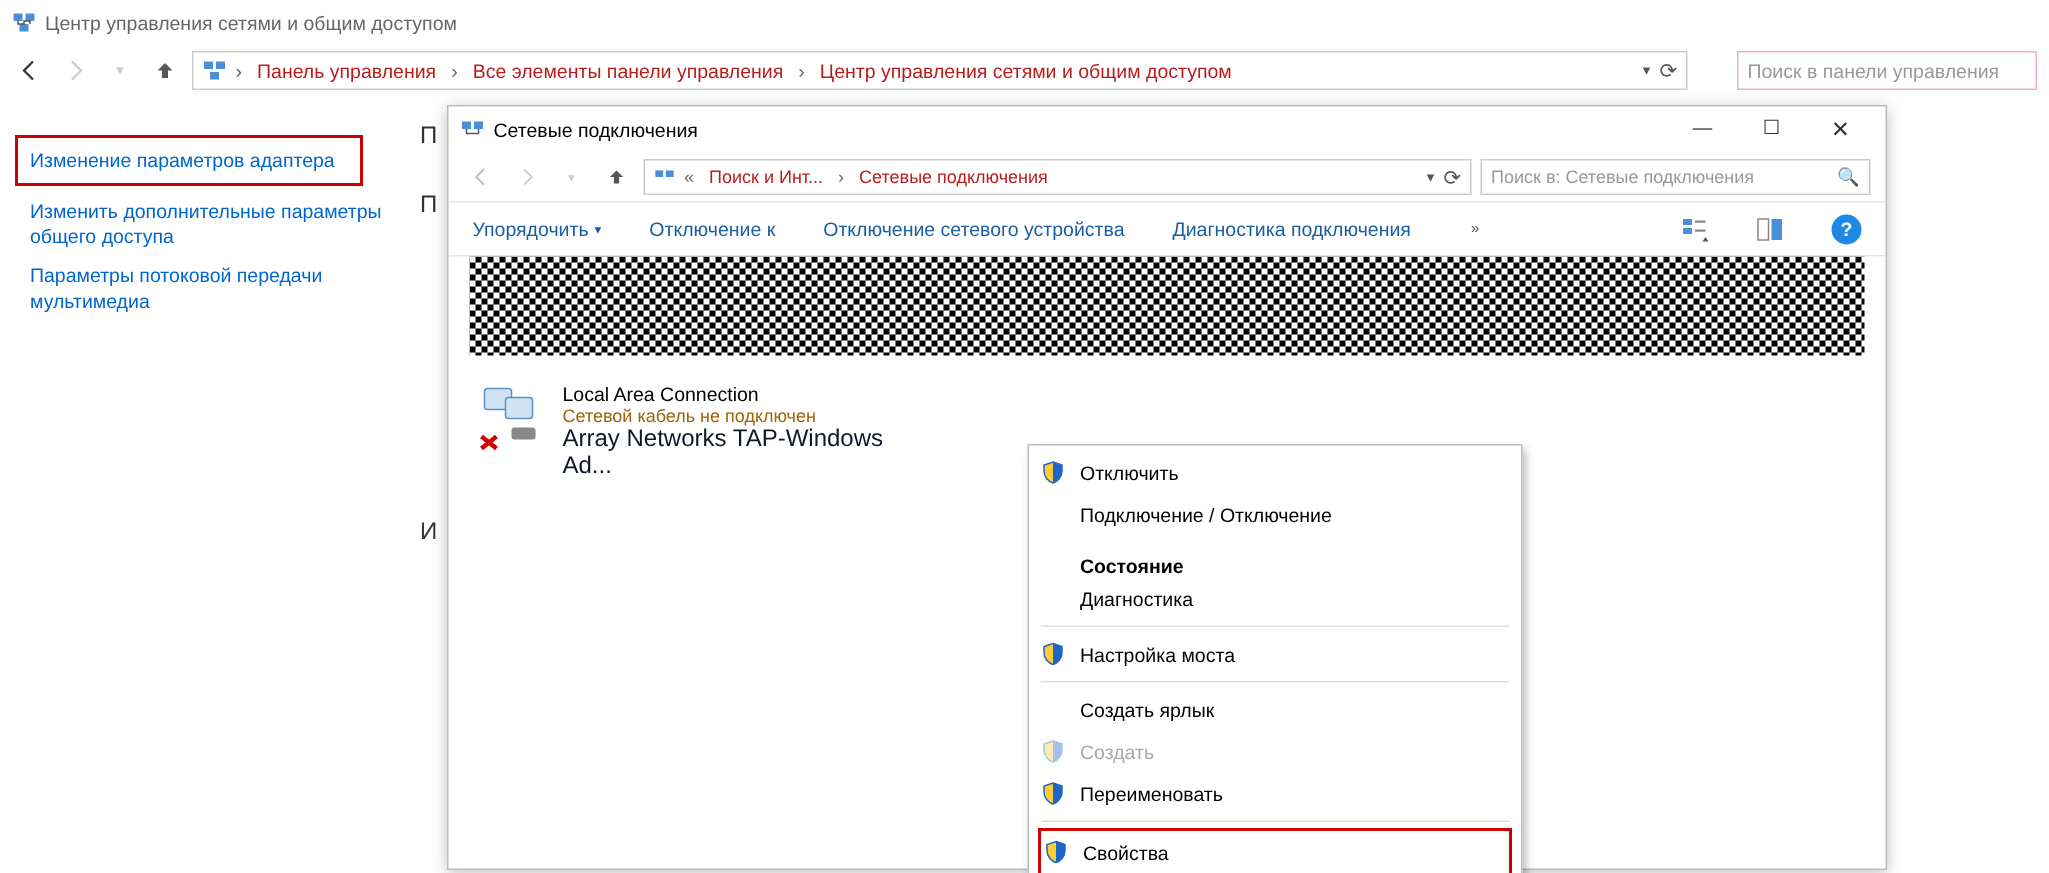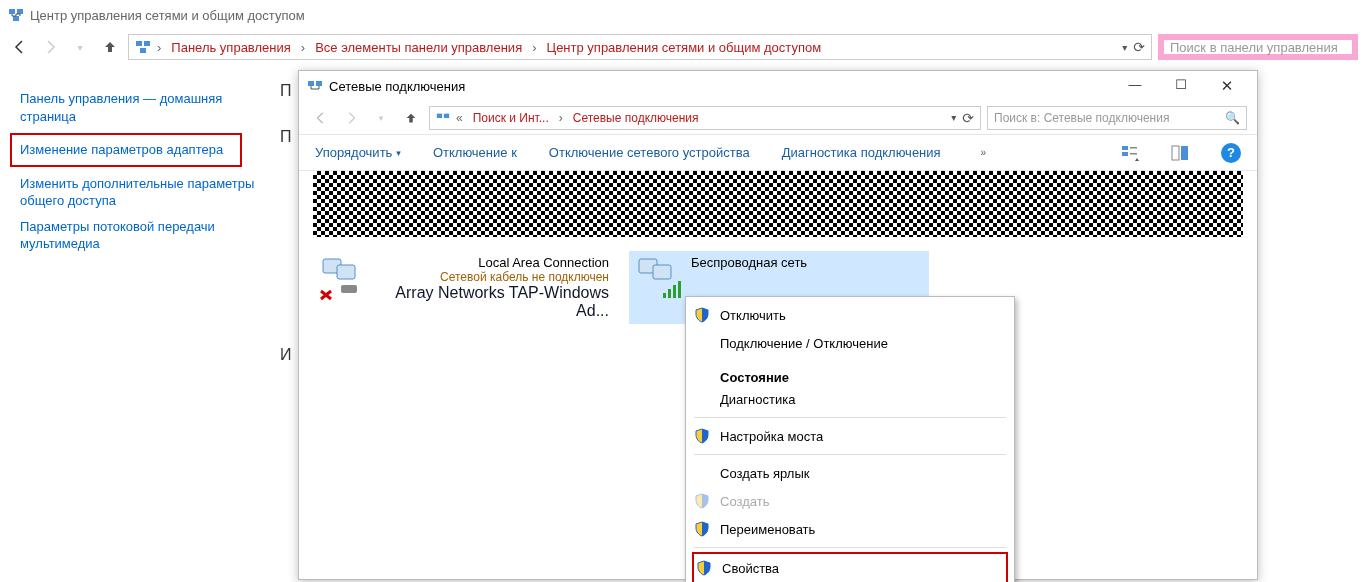--- a/index.html
+++ b/index.html
@@ -14,21 +14,21 @@
   .nav-btn { width: 24px; height: 24px; display: flex; align-items: center; justify-content: center; color: #999; }
   .nav-btn.active { color: #333; }
   .nav-btn.disabled { color: #ccc; }
   .nav-up { font-size: 16px; }
   .addressbar { flex: 1; height: 26px; border: 1px solid #ccc; display: flex; align-items: center; padding: 0 6px; gap: 4px; }
   .crumb { color: #b91c1c; padding: 2px 4px; white-space: nowrap; }
   .crumb-sep { color: #666; padding: 0 2px; }
   .addr-tools { margin-left: auto; display: flex; align-items: center; gap: 6px; color: #555; }
   .dropdown-chevron { font-size: 10px; }
   .refresh-icn { font-size: 14px; }
-  .searchbox { width: 200px; height: 26px; border: 6px solid #f9a8d4; padding: 0 6px; color: #999; display: flex; align-items: center; }
+  .searchbox { width: 200px; height: 26px; border: 1px solid #f9a8d4; padding: 0 6px; color: #999; display: flex; align-items: center; margin-left: 27px; }
 
   
   .mainbody { display: flex; }
   .sidebar { width: 280px; padding: 18px 20px; }
   .sidebar .link { color: #0066cc; margin: 8px 0; line-height: 1.35; cursor: pointer; }
   .sidebar .link.highlight { border: 2px solid #c00; padding: 6px 8px; margin-left: -10px; margin-right: 18px; }
   .content-hint { width: 16px; padding-top: 18px; color: #333; font-size: 16px; }
   .content-hint div { margin-bottom: 28px; }
 
   
@@ -50,21 +50,21 @@
   .cw-toolbar .chev { margin-left: 8px; color: #555; font-size: 10px; }
   .cw-toolbar .tb-icon { width: 18px; height: 18px; }
   .cw-toolbar .help { width: 20px; height: 20px; border-radius: 50%; background: #1e88e5; color: #fff; display: flex; align-items: center; justify-content: center; font-weight: bold; font-size: 13px; }
 
   
   .censored { margin: 0 14px; height: 66px;
     background: repeating-conic-gradient(#000 0 25%, #fff 0 50%) 0 0/8px 8px; }
 
   
   .adapters { display: flex; gap: 16px; padding: 14px 14px; }
-  .adapter { width: 300px; display: flex; gap: 8px; padding: 4px; cursor: pointer; text-align: right; }
+  .adapter { width: 300px; display: flex; gap: 8px; padding: 4px; cursor: pointer; }
   .adapter.selected { background: #cfe8ff; }
   .adapter .ico-wrap { width: 50px; height: 46px; position: relative; flex-shrink: 0; }
   .adapter .txt .line1 { color: #000; }
   .adapter .txt .line2 { color: #a16207; font-size: 12px; }
   .adapter .txt .line3 { color: #0f172a; font-size: 16px; }
 
   
   .context-menu { position: absolute; left: 685px; top: 296px; width: 330px; background: #fff; border: 1px solid #bbb; box-shadow: 2px 3px 6px rgba(0,0,0,0.3); padding: 4px 0; }
   .cm-item { height: 28px; display: flex; align-items: center; padding: 0 14px 0 8px; gap: 10px; cursor: pointer; color: #000; }
   .cm-item.bold { font-weight: 600; align-items: flex-end; }
@@ -127,21 +127,20 @@
       <span class="refresh-icn">⟳</span>
     </div>
   </div>
   <div class="searchbox">
     <span>Поиск в панели управления</span>
   </div>
 </div>
 
 <div class="mainbody">
   <div class="sidebar">
-    <div class="link">Панель управления — домашняя страница</div>
     <div class="link highlight">Изменение параметров адаптера</div>
     <div class="link">Изменить дополнительные параметры общего доступа</div>
     <div class="link">Параметры потоковой передачи мультимедиа</div>
   </div>
   <div class="content-hint">
     <div>П</div>
     <div>П</div>
     <div style="margin-top:200px">И</div>
   </div>
 </div>
@@ -238,35 +237,20 @@
           <path d="M4 36l10 8M14 36l-10 8" stroke="#d40000" stroke-width="3"></path>
         </svg>
       </div>
       <div class="txt">
         <div class="line1">Local Area Connection</div>
         <div class="line2">Сетевой кабель не подключен</div>
         <div class="line3">Array Networks TAP-Windows Ad...</div>
       </div>
     </div>
 
-    <div class="adapter selected">
-      <div class="ico-wrap">
-        <svg width="50" height="46" viewBox="0 0 50 46">
-          <rect x="6" y="4" width="18" height="14" rx="2" fill="#cfe3f5" stroke="#5a8fc7"></rect>
-          <rect x="20" y="10" width="18" height="14" rx="2" fill="#cfe3f5" stroke="#5a8fc7"></rect>
-          <rect x="30" y="38" width="3" height="5" fill="#2e9e2e"></rect>
-          <rect x="35" y="34" width="3" height="9" fill="#2e9e2e"></rect>
-          <rect x="40" y="30" width="3" height="13" fill="#2e9e2e"></rect>
-          <rect x="45" y="26" width="3" height="17" fill="#2e9e2e"></rect>
-        </svg>
-      </div>
-      <div class="txt">
-        <div class="line1">Беспроводная сеть</div>
-      </div>
-    </div>
   </div>
 </div>
 
 <div class="context-menu">
   <div class="cm-item">
     <svg class="shield shield-svg" viewBox="0 0 16 16">
         <path d="M8 1l6 2v4c0 4-3 7-6 8-3-1-6-4-6-8V3z" fill="#ffcc33" stroke="#1e66c9"></path>
         <path d="M8 1v14c3-1 6-4 6-8V3z" fill="#1e66c9"></path>
       </svg>
     <span>Отключить</span>

